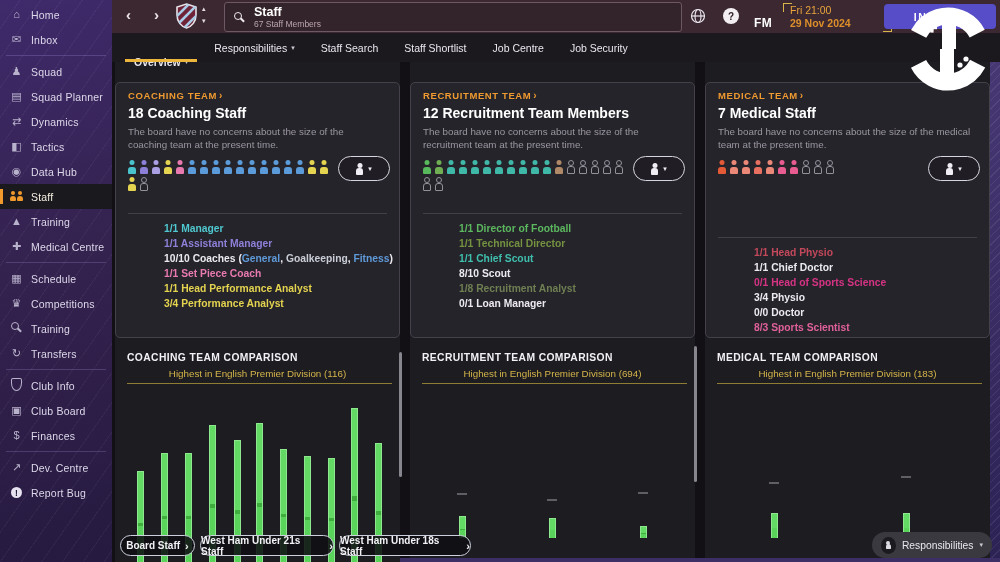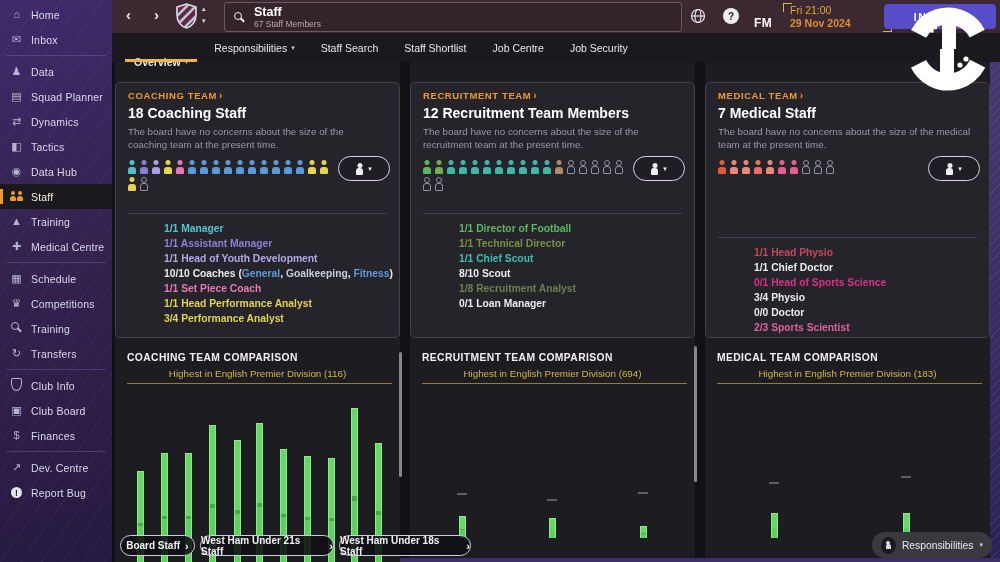--- a/index.html
+++ b/index.html
@@ -129,21 +129,21 @@
           <span class="sb-ic">⌂</span>
           <span class="sb-lb">Home</span>
         </div>
         <div class="sb-item">
           <span class="sb-ic">✉</span>
           <span class="sb-lb">Inbox</span>
         </div>
         <div class="sb-div"></div>
         <div class="sb-item">
           <span class="sb-ic">♟</span>
-          <span class="sb-lb">Data</span>
+          <span class="sb-lb">Squad</span>
         </div>
         <div class="sb-item">
           <span class="sb-ic">▤</span>
           <span class="sb-lb">Squad Planner</span>
         </div>
         <div class="sb-item">
           <span class="sb-ic">⇄</span>
           <span class="sb-lb">Dynamics</span>
         </div>
         <div class="sb-item">
@@ -310,21 +310,20 @@
             <span class="p vac"></span>
           </div>
         </div>
       <div class="filter-btn">
         <span class="p"></span>
         <span class="caret">▾</span>
       </div>
       <div class="roles-block" id="roles-0">
           <div class="role"><span style="color: rgb(79, 200, 207);">1/1 Manager</span></div>
           <div class="role"><span style="color: rgb(141, 128, 216);">1/1 Assistant Manager</span></div>
-          <div class="role"><span style="color: rgb(179, 168, 230);">1/1 Head of Youth Development</span></div>
           <div class="role"><span style="color: rgb(236, 234, 240);">10/10 Coaches (</span><span style="color: rgb(95, 154, 217);">General</span><span style="color: rgb(236, 234, 240);">, </span><span style="color: rgb(201, 205, 214);">Goalkeeping</span><span style="color: rgb(236, 234, 240);">, </span><span style="color: rgb(95, 154, 217);">Fitness</span><span style="color: rgb(236, 234, 240);">)</span></div>
           <div class="role"><span style="color: rgb(232, 122, 176);">1/1 Set Piece Coach</span></div>
           <div class="role"><span style="color: rgb(227, 211, 79);">1/1 Head Performance Analyst</span></div>
           <div class="role"><span style="color: rgb(227, 211, 79);">3/4 Performance Analyst</span></div>
         </div>
     </div>
     <div class="cmp-title">COACHING TEAM COMPARISON</div>
     <div class="cmp-sub">Highest in English Premier Division (116)</div>
     <div class="cmp-line"></div>
     <div class="chart" id="chart-0">
@@ -424,21 +423,21 @@
       <div class="filter-btn">
         <span class="p"></span>
         <span class="caret">▾</span>
       </div>
       <div class="roles-block low" id="roles-2">
           <div class="role"><span style="color: rgb(194, 72, 90);">1/1 Head Physio</span></div>
           <div class="role"><span style="color: rgb(236, 234, 240);">1/1 Chief Doctor</span></div>
           <div class="role"><span style="color: rgb(214, 51, 132);">0/1 Head of Sports Science</span></div>
           <div class="role"><span style="color: rgb(236, 234, 240);">3/4 Physio</span></div>
           <div class="role"><span style="color: rgb(236, 234, 240);">0/0 Doctor</span></div>
-          <div class="role"><span style="color: rgb(224, 96, 154);">2/3 Sports Scientist</span></div>
+          <div class="role"><span style="color: rgb(224, 96, 154);">8/3 Sports Scientist</span></div>
         </div>
     </div>
     <div class="cmp-title">MEDICAL TEAM COMPARISON</div>
     <div class="cmp-sub">Highest in English Premier Division (183)</div>
     <div class="cmp-line"></div>
     <div class="chart" id="chart-2">
         <div class="bar" style="left: 66px; height: 25px; bottom: 24px;"></div>
         <div class="bar" style="left: 198px; height: 25px; bottom: 24px;"></div>
         <div class="dash" style="left: 64px; bottom: 78px;"></div>
         <div class="dash" style="left: 196px; bottom: 84px;"></div>

